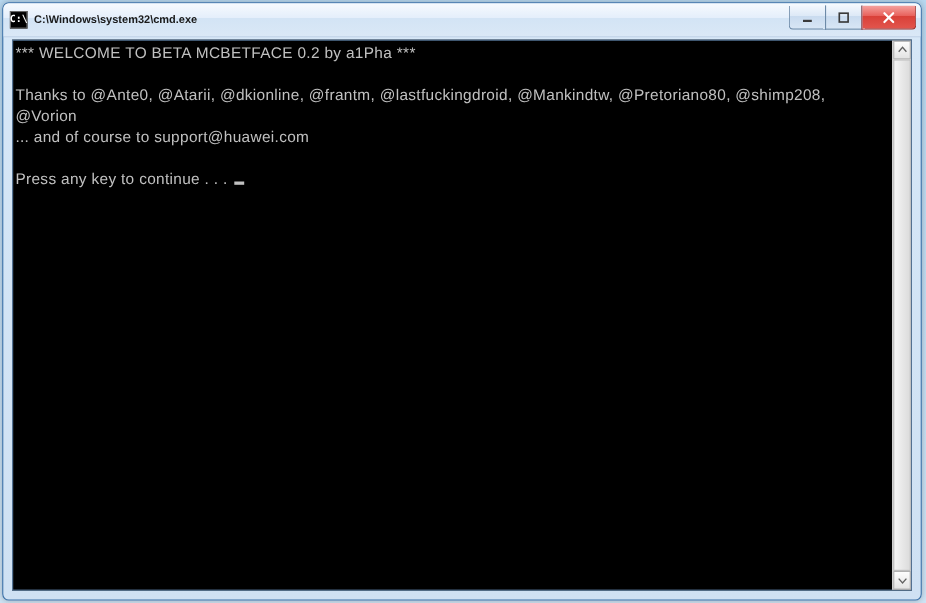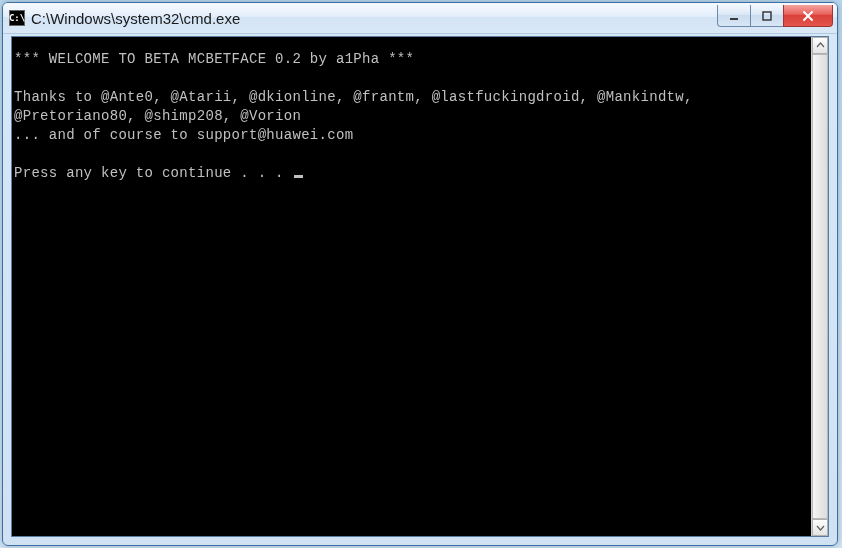--- a/index.html
+++ b/index.html
@@ -44,24 +44,25 @@
     font-family: "Consolas", monospace;
     font-size: 9px;
     font-weight: bold;
     color: #fff;
     background: #000;
     border: 1px solid #666;
     box-sizing: border-box;
   }
   .titlebar .title {
     flex: 1;
-    font-size: 15px;
+    font-size: 10px;
     color: #1a1a1a;
     white-space: nowrap;
     overflow: hidden;
+    font-weight: bold;
   }
   .win-controls {
     display: flex;
     height: 22px;
     margin-top: -4px;
   }
   .win-btn {
     width: 34px;
     height: 22px;
     margin-left: 0;
@@ -90,22 +91,22 @@
     right: 8px;
     top: 33px;
     bottom: 8px;
     background: #000;
     border: 1px solid #5a7ca0;
     box-sizing: border-box;
     display: flex;
   }
   .terminal {
     flex: 1;
-    padding: 13px 2px 2px 2px;
-    font-family: Liberation Mono, monospace;
+    padding: 2px 2px 2px 2px;
+    font-family: Liberation Sans, sans-serif;
     font-size: 14px;
     line-height: 19px;
     color: #c0c0c0;
     white-space: pre-wrap;
     overflow: hidden;
     letter-spacing: 0.3px;
   }
   .cursor {
     display: inline-block;
     width: 9px;

